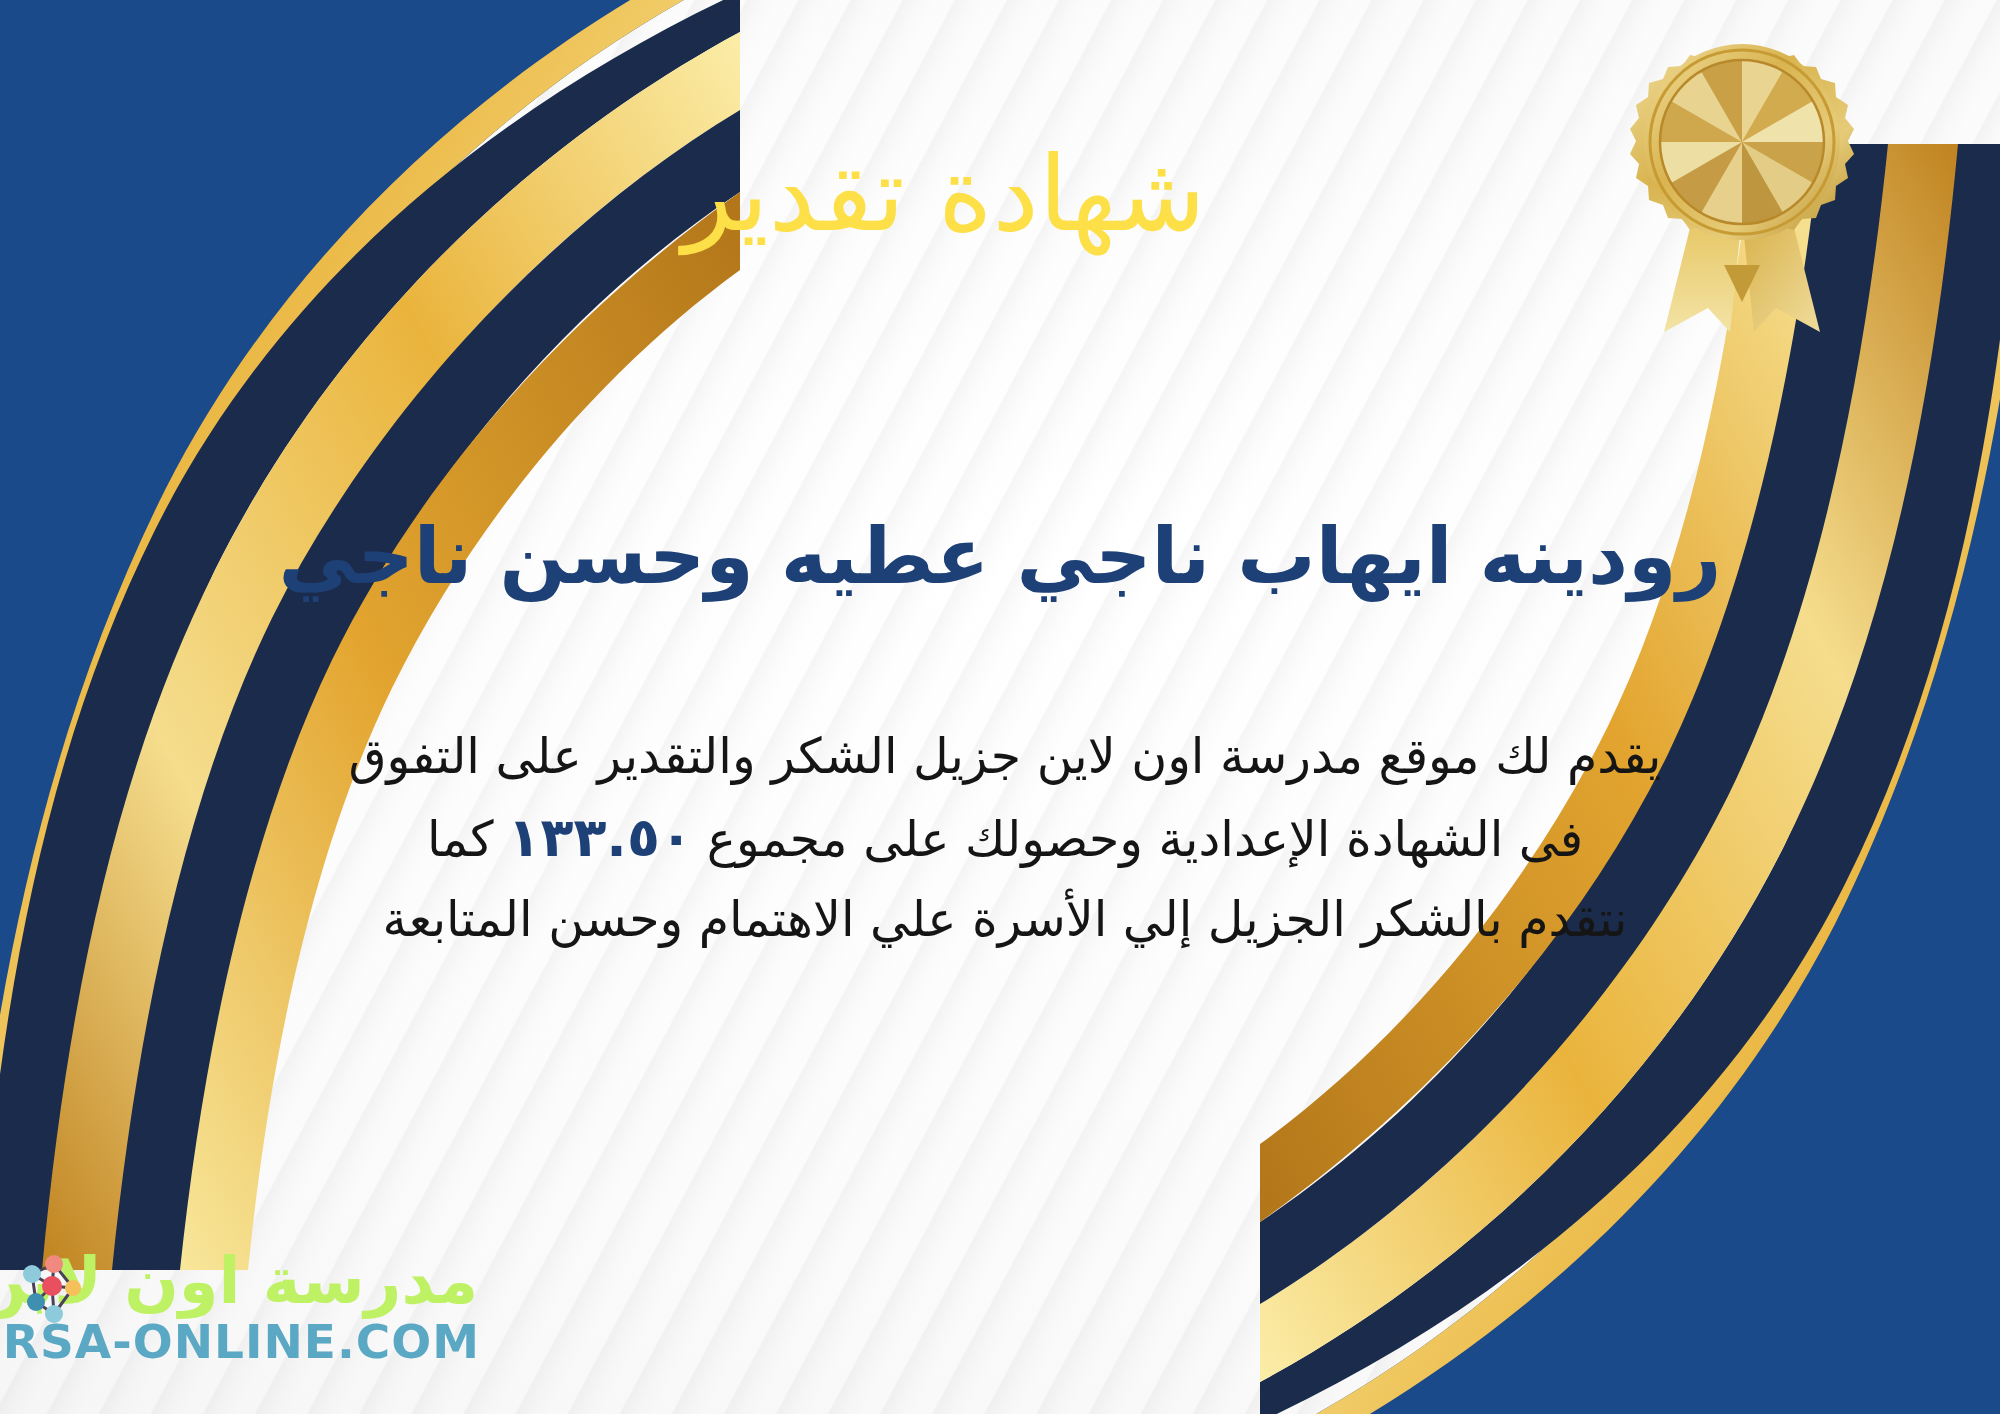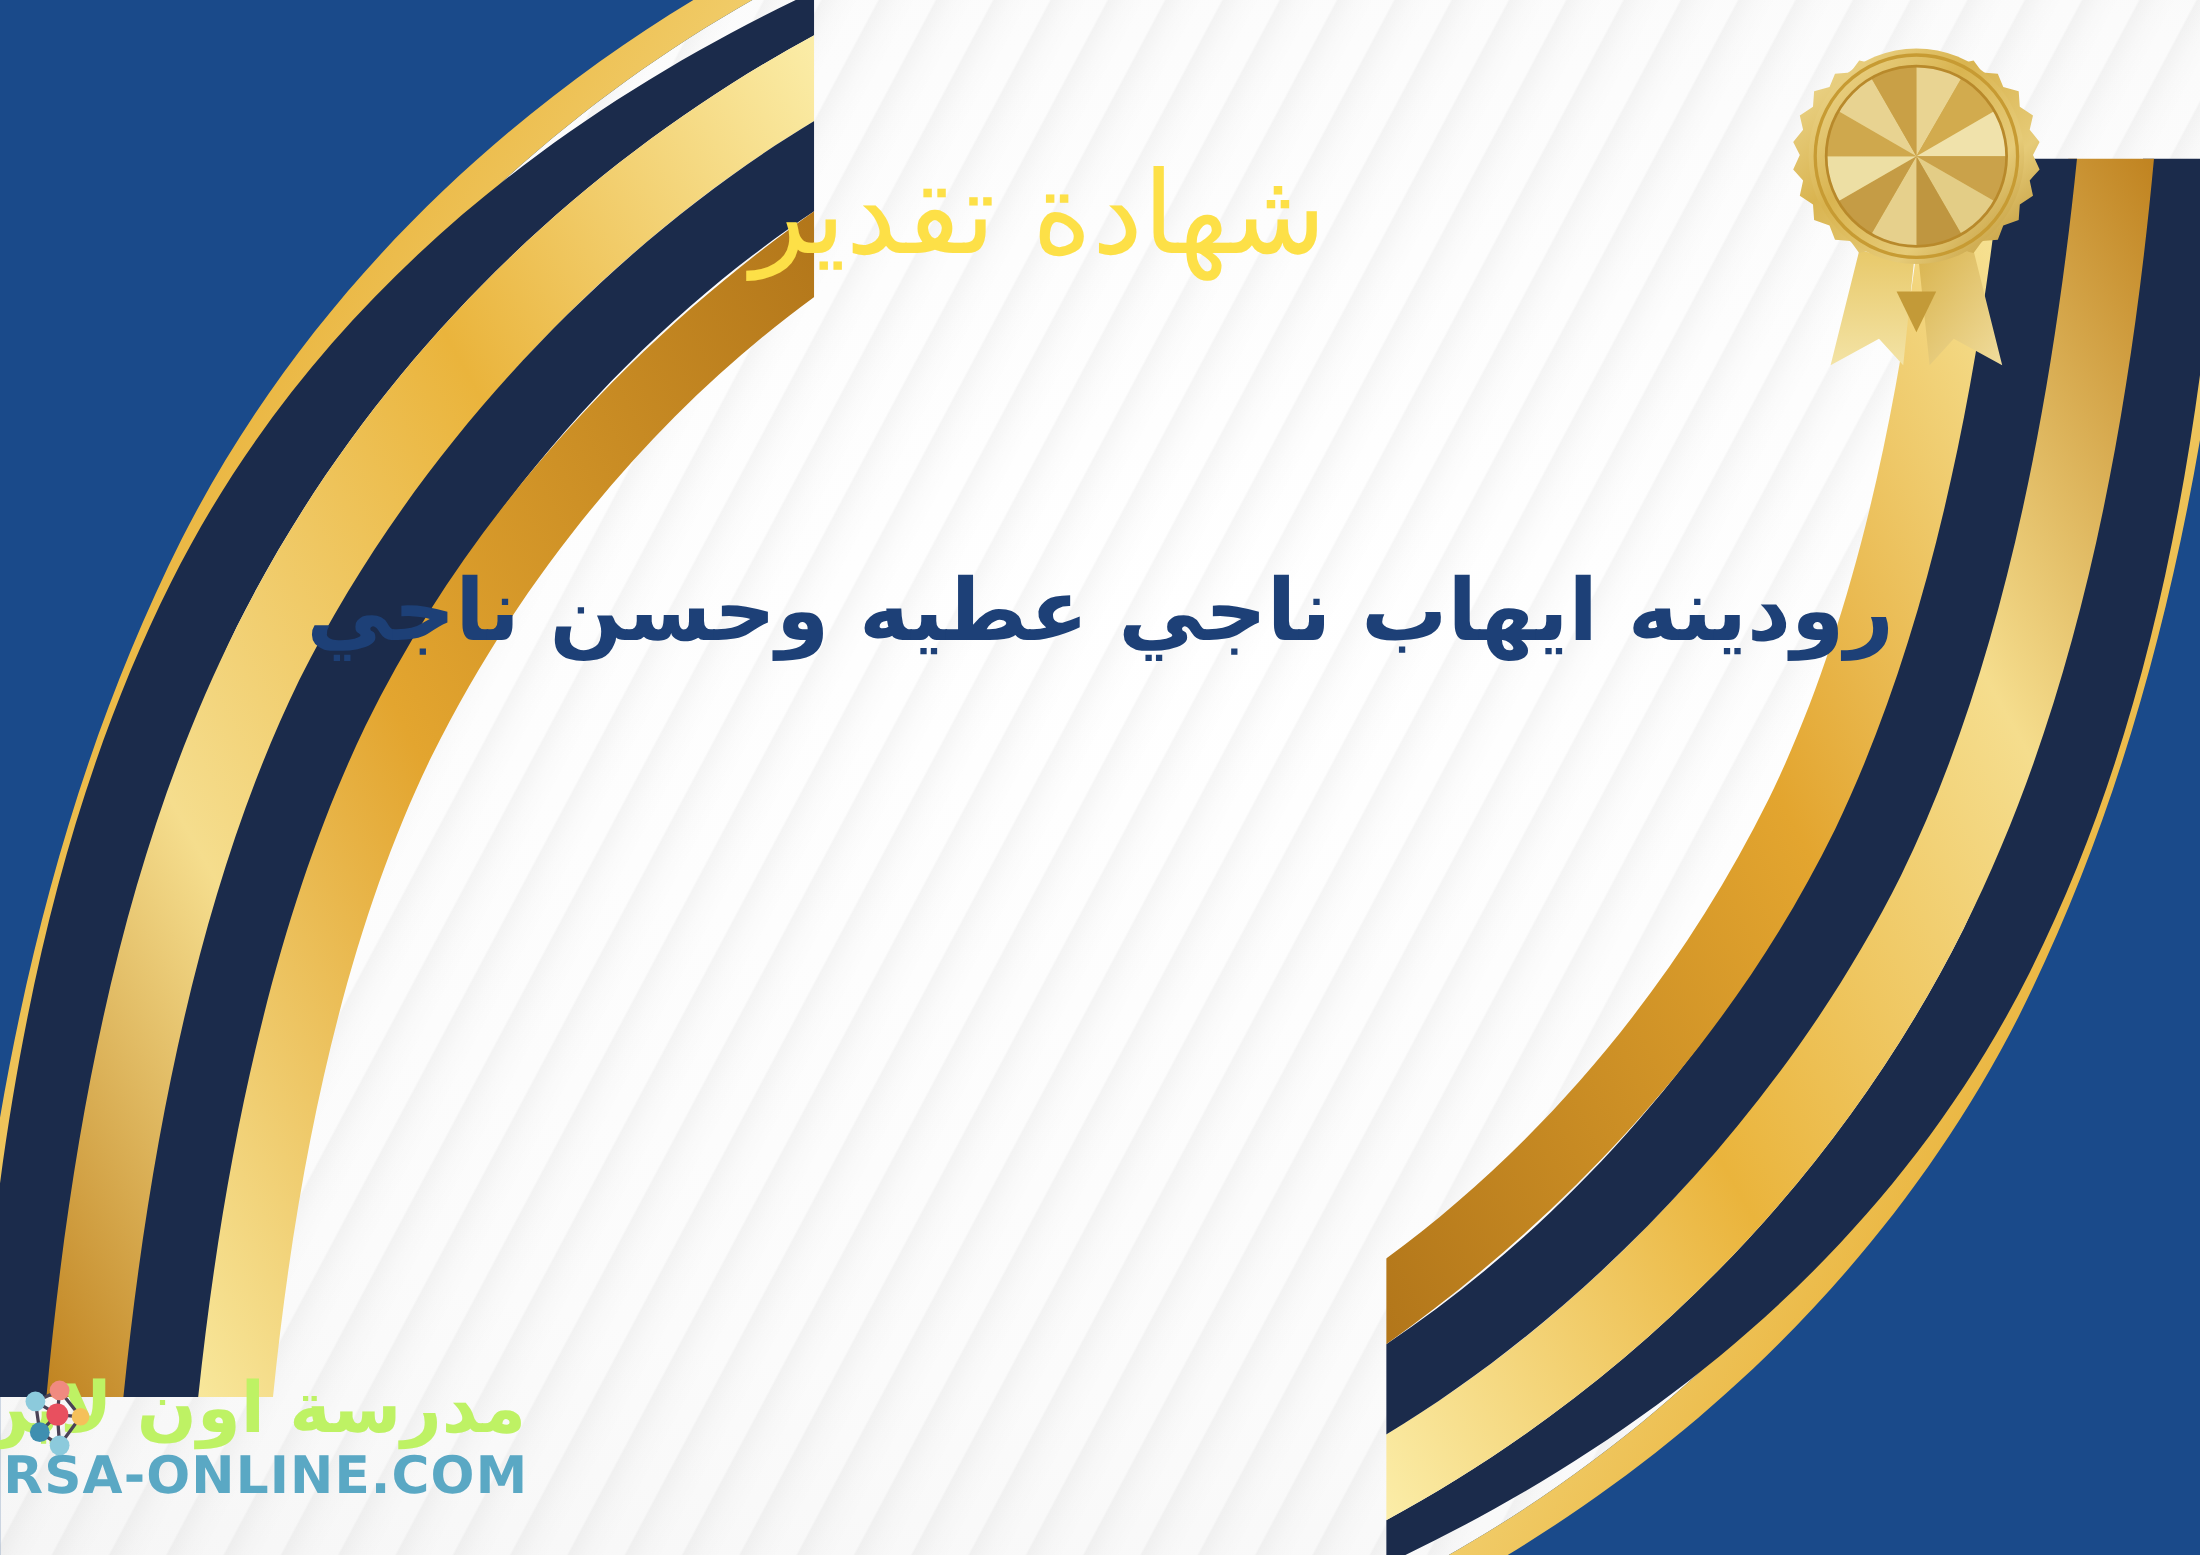--- a/index.html
+++ b/index.html
@@ -232,20 +232,27 @@
       </g>
     </svg>
   </div>
 
   <div class="content">
 
     <div class="title">شهادة تقدير</div>
 
     <div class="student-name">رودينه ايهاب ناجي عطيه وحسن ناجي</div>
 
+    <div class="body-wrap">
+      <div class="body-line">يقدم لك موقع مدرسة اون لاين جزيل الشكر  والتقدير على التفوق</div>
+      <div class="body-line">
+        <span>فى الشهادة الإعدادية وحصولك على مجموع</span><span class="grade">١٣٣.٥٠</span><span>كما</span>
+      </div>
+      <div class="body-line">نتقدم  بالشكر الجزيل إلي الأسرة علي الاهتمام وحسن المتابعة</div>
+    </div>
 
   </div>
 
   <div class="logo">
     <div class="logo-ar">مدرسة اون لاين</div>
     <div class="logo-en">MADRSA-ONLINE.COM</div>
     <div class="logo-mark">
       <svg width="64" height="78" viewBox="0 0 64 78" xmlns="http://www.w3.org/2000/svg">
         <g stroke="#4a4256" stroke-width="3" stroke-linecap="round">
           <line x1="14" y1="28" x2="36" y2="18"></line>

